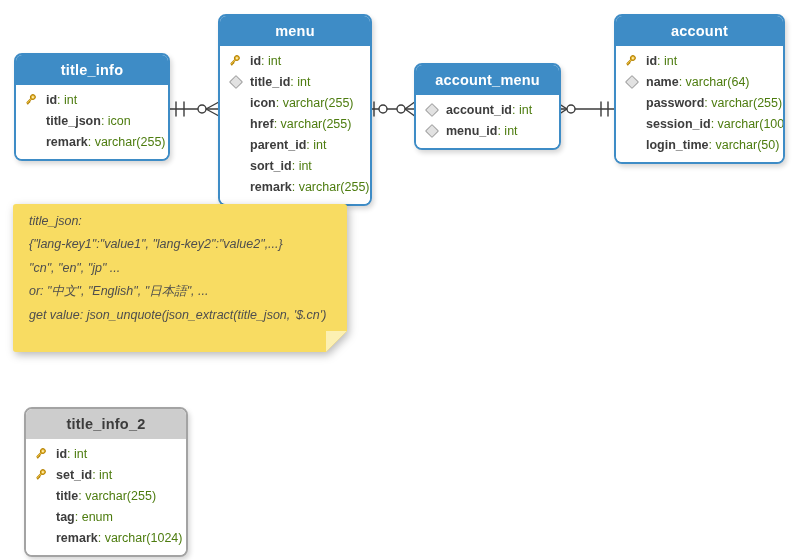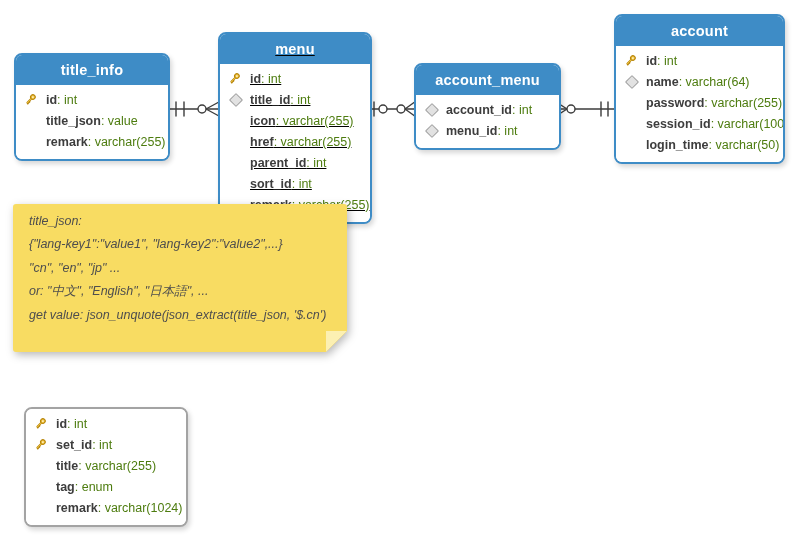--- a/index.html
+++ b/index.html
@@ -89,31 +89,31 @@
                 <path d="M6.5,5.4 L6.5,11.4" stroke="#f3c63f" stroke-width="0.8"></path>
               </g>
             </svg>
           </span>
           <span class="fname">id</span>
           <span class="ftype">: int</span>
         </div>
         <div class="row">
           <span class="cell-icon"></span>
           <span class="fname">title_json</span>
-          <span class="ftype">: value</span>
+          <span class="ftype">: icon</span>
         </div>
         <div class="row">
           <span class="cell-icon"></span>
           <span class="fname">remark</span>
           <span class="ftype">: varchar(255)</span>
         </div>
       </div>
   </div>
 
-  <div class="table blue" id="t1" style="left:218px;top:32px;width:150px;text-decoration:underline;">
+  <div class="table blue" id="t1" style="left:218px;top:14px;width:150px;">
     <div class="thead">menu</div>
     <div class="tbody">
         <div class="row">
           <span class="cell-icon">
             <svg width="13" height="13" viewBox="0 0 13 13">
               <g transform="rotate(45 6.5 6.5)">
                 <circle cx="6.5" cy="3.1" r="2.3" fill="#f3c63f" stroke="#b8860b" stroke-width="1.1"></circle>
                 <circle cx="6.5" cy="3.1" r="0.8" fill="#fff8e0"></circle>
                 <path d="M6.5,5.4 L6.5,11.6 M6.5,9 L8.3,9 M6.5,11.2 L8.3,11.2" stroke="#b8860b" stroke-width="1.9" fill="none"></path>
                 <path d="M6.5,5.4 L6.5,11.4" stroke="#f3c63f" stroke-width="0.8"></path>
@@ -214,20 +214,21 @@
         </div>
         <div class="row">
           <span class="cell-icon"></span>
           <span class="fname">login_time</span>
           <span class="ftype">: varchar(50)</span>
         </div>
       </div>
   </div>
 
   <div class="table gray" id="t4" style="left:24px;top:407px;width:160px;">
+    <div class="thead">title_info_2</div>
     <div class="tbody">
         <div class="row">
           <span class="cell-icon">
             <svg width="13" height="13" viewBox="0 0 13 13">
               <g transform="rotate(45 6.5 6.5)">
                 <circle cx="6.5" cy="3.1" r="2.3" fill="#f3c63f" stroke="#b8860b" stroke-width="1.1"></circle>
                 <circle cx="6.5" cy="3.1" r="0.8" fill="#fff8e0"></circle>
                 <path d="M6.5,5.4 L6.5,11.6 M6.5,9 L8.3,9 M6.5,11.2 L8.3,11.2" stroke="#b8860b" stroke-width="1.9" fill="none"></path>
                 <path d="M6.5,5.4 L6.5,11.4" stroke="#f3c63f" stroke-width="0.8"></path>
               </g>

